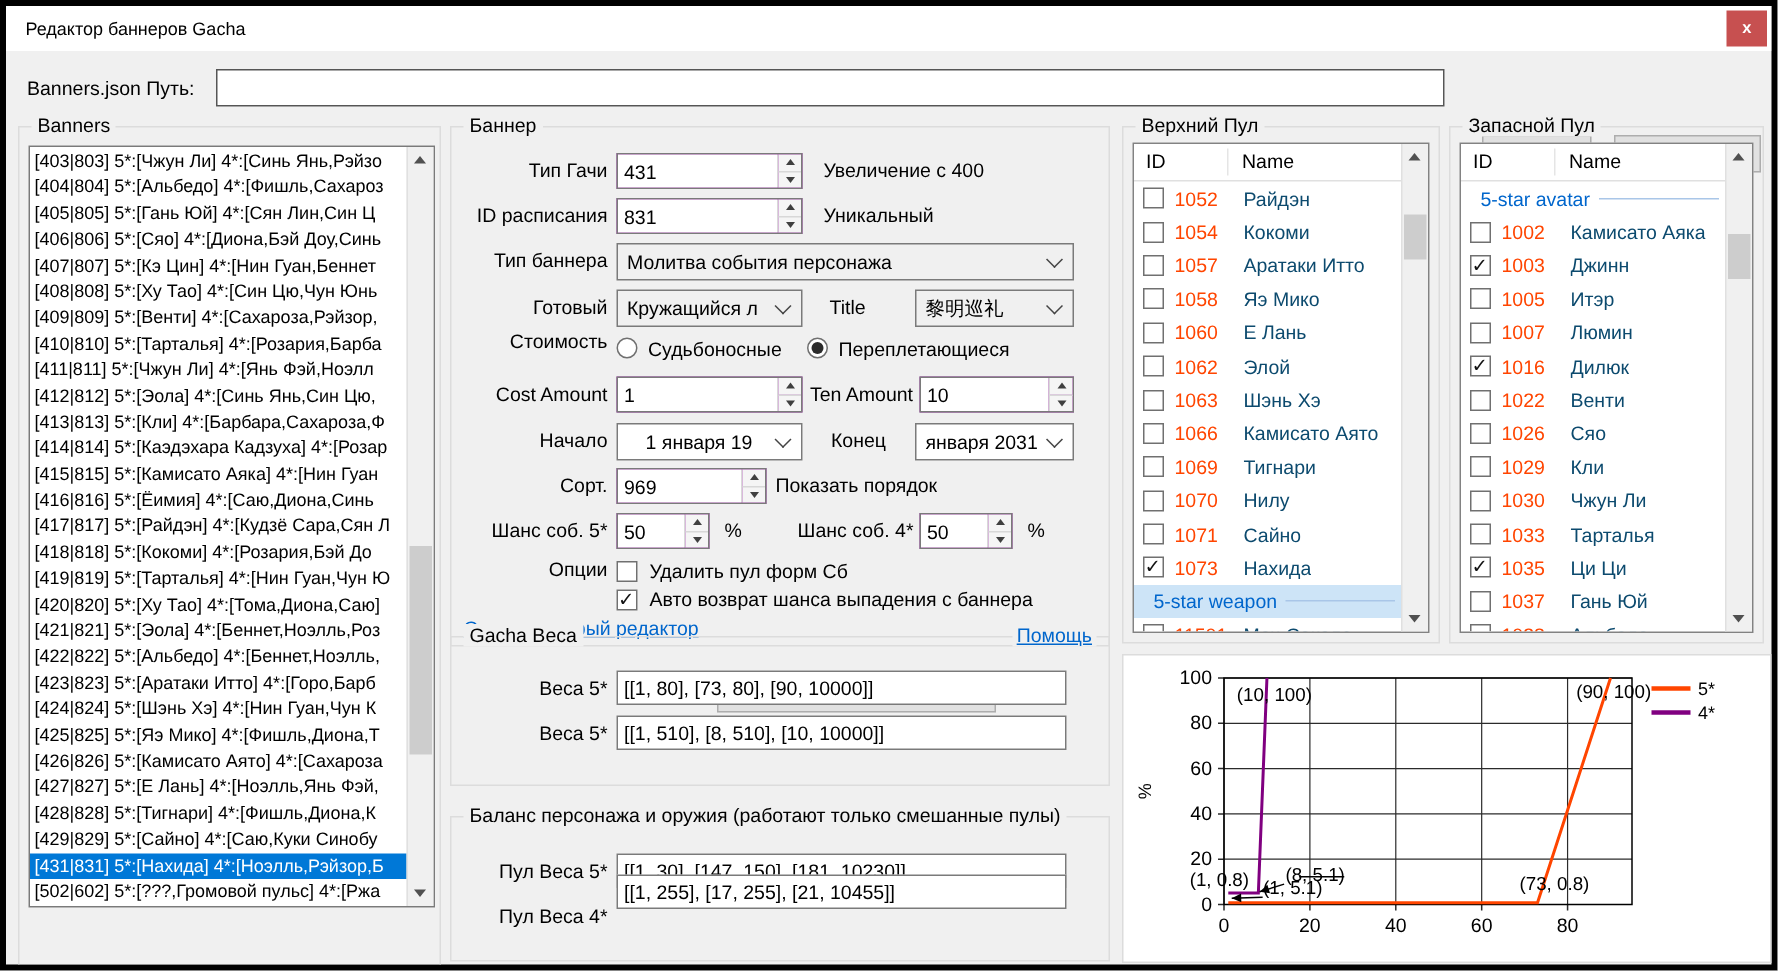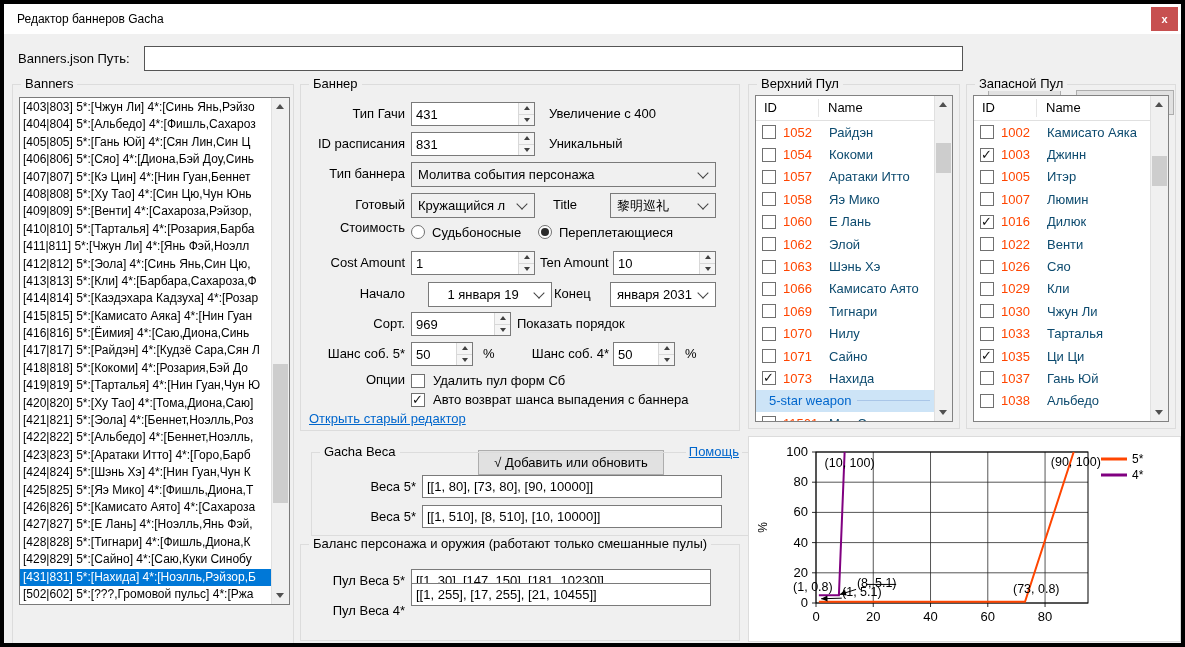--- a/index.html
+++ b/index.html
@@ -58,21 +58,21 @@
   .rb { width:14px; height:14px; border:1px solid #707070; border-radius:50%; background:#fff; box-sizing:border-box;
         position:relative; flex:none; }
   .rb.on::after { content:""; position:absolute; left:2px; top:2px; width:8px; height:8px; border-radius:50%; background:#2B2B2B; }
   .cbx { width:14px; height:14px; border:1px solid #707070; background:#fff; box-sizing:border-box;
          position:relative; flex:none; }
   .cbx.checked::after { content:"✓"; position:absolute; left:0; top:-2px; font-size:13px; font-weight:bold; color:#111; }
   .checkrow { position:absolute; display:flex; align-items:center; gap:8px; white-space:nowrap; }
   .link { position:absolute; color:#0066CC; text-decoration:underline; white-space:nowrap; cursor:pointer; }
   .submit-btn { left:177px; top:321px; width:186px; height:25px; }
   
-  .weights-box { left:296px; top:448px; width:440px; height:84px;margin-left:11px; }
+  .weights-box { left:296px; top:420px; width:440px; height:100px; }
   .balance-box { left:296px; top:540px; width:440px; height:97px; }
   .wlabel { position:absolute; left:0; width:104px; text-align:right; line-height:23px; white-space:nowrap; }
   .winput { position:absolute; left:110px; width:300px; height:23px; border:1px solid #7A7A7A; background:#fff;
             box-sizing:border-box; font-family:inherit; font-size:13px; padding:0 4px; }
   .help-link { right:8px; top:-9px; background:#F0F0F0; padding:0 3px; left:auto; }
   
   .upper-box { left:744px; top:80px; width:212px; height:345px; }
   .spare-box { left:962px; top:80px; width:210px; height:345px; }
   .listview { position:absolute; left:6px; top:10px; right:6px; bottom:6px; background:#fff;
               border:1px solid #828282; overflow:hidden; }
@@ -232,21 +232,21 @@
           <div class="sb">
             <i class="tu"></i>
           </div>
           <div class="sb">
             <i class="td"></i>
           </div>
         </div>
     </div>
 
     <span class="flabel" style="top:197px">Начало</span>
-    <div class="combo white" style="left:127px;top:197px;width:124px">
+    <div class="combo white" style="left:110px;top:197px;width:124px">
       <span class="combo-text" style="text-align:center">1  января  19</span>
       <span class="chev"></span>
     </div>
     <span class="fhint" style="left:253px;top:197px">Конец</span>
     <div class="combo white" style="left:309px;top:197px;width:106px">
       <span class="combo-text" style="">января  2031</span>
       <span class="chev"></span>
     </div>
 
     <span class="flabel" style="top:227px">Сорт.</span>
@@ -412,20 +412,24 @@
   </div>
 
   <div class="groupbox spare-box">
     <span class="groupbox-label">Запасной Пул</span>
     <div class="listview">
       <div class="lv-header">
         <span class="lv-col-id">ID</span>
         <span class="lv-col-name">Name</span>
       </div>
       <div class="lv-rows">
+          <div class="pool-group">
+            <span>5-star avatar</span>
+            <span class="gline"></span>
+          </div>
           <div class="pool-row">
             <span class="cbx"></span>
             <span class="pid">1002</span>
             <span class="pname">Камисато Аяка</span>
           </div>
           <div class="pool-row">
             <span class="cbx checked"></span>
             <span class="pid">1003</span>
             <span class="pname">Джинн</span>
           </div>

